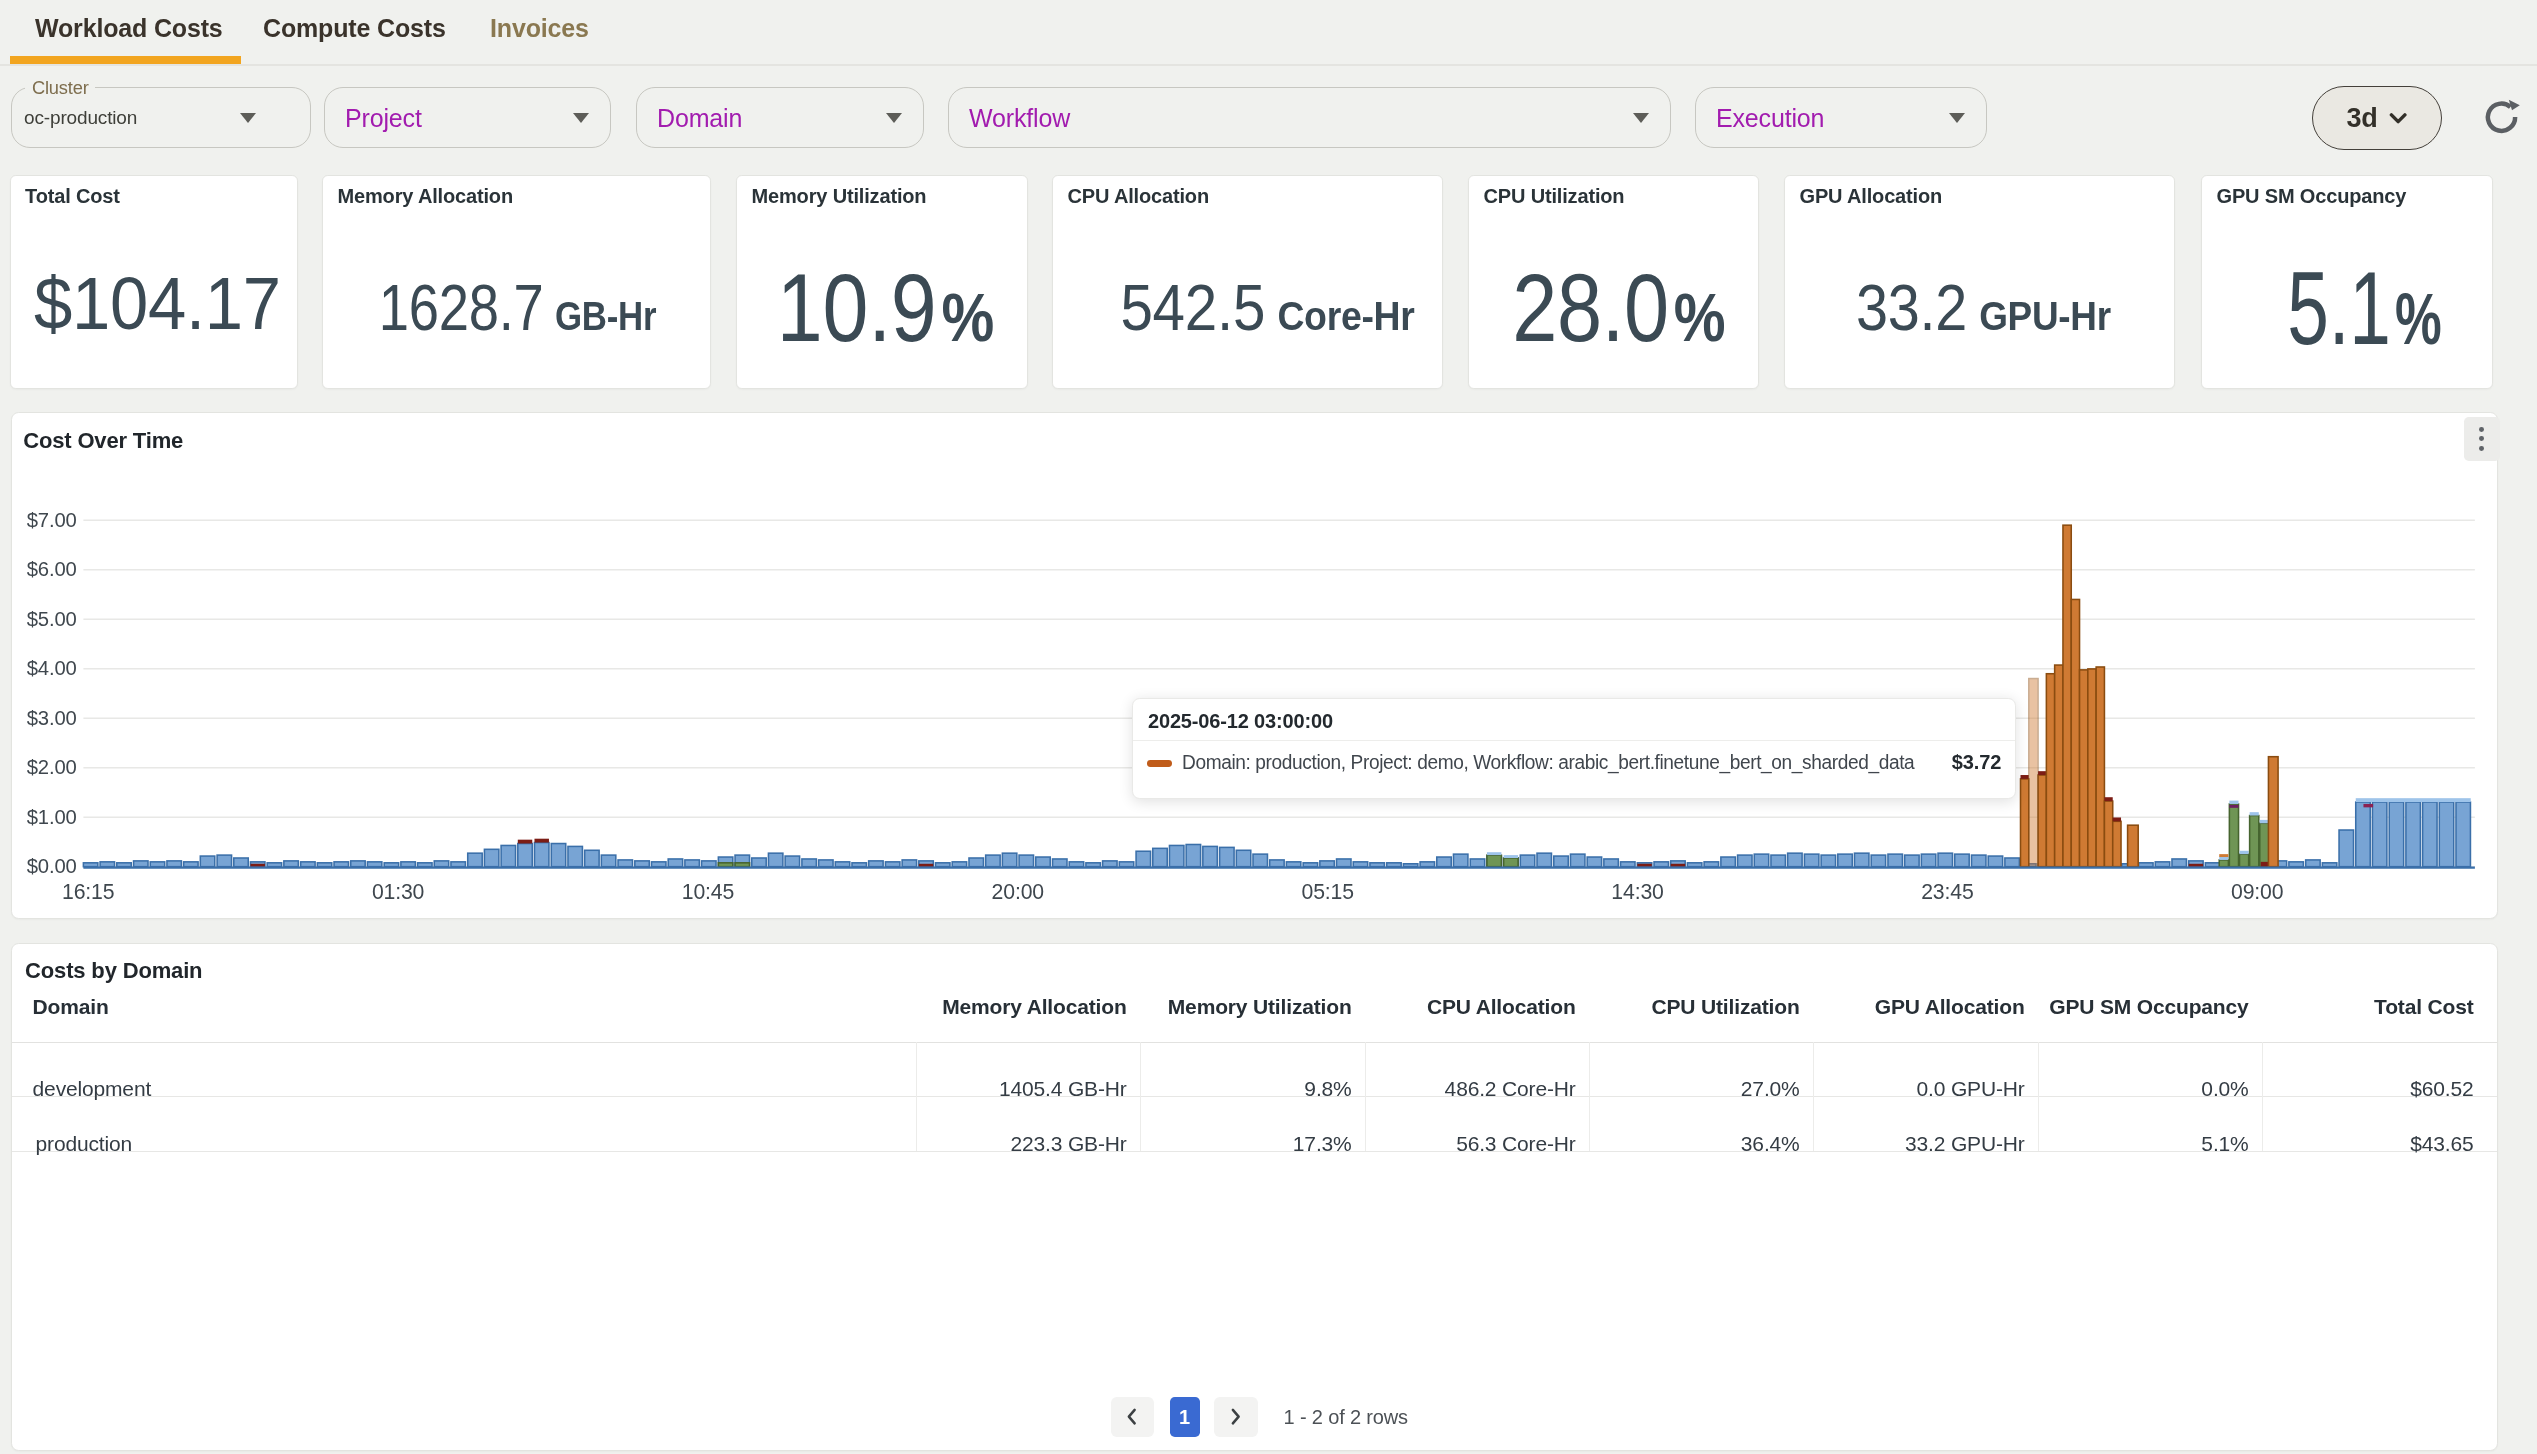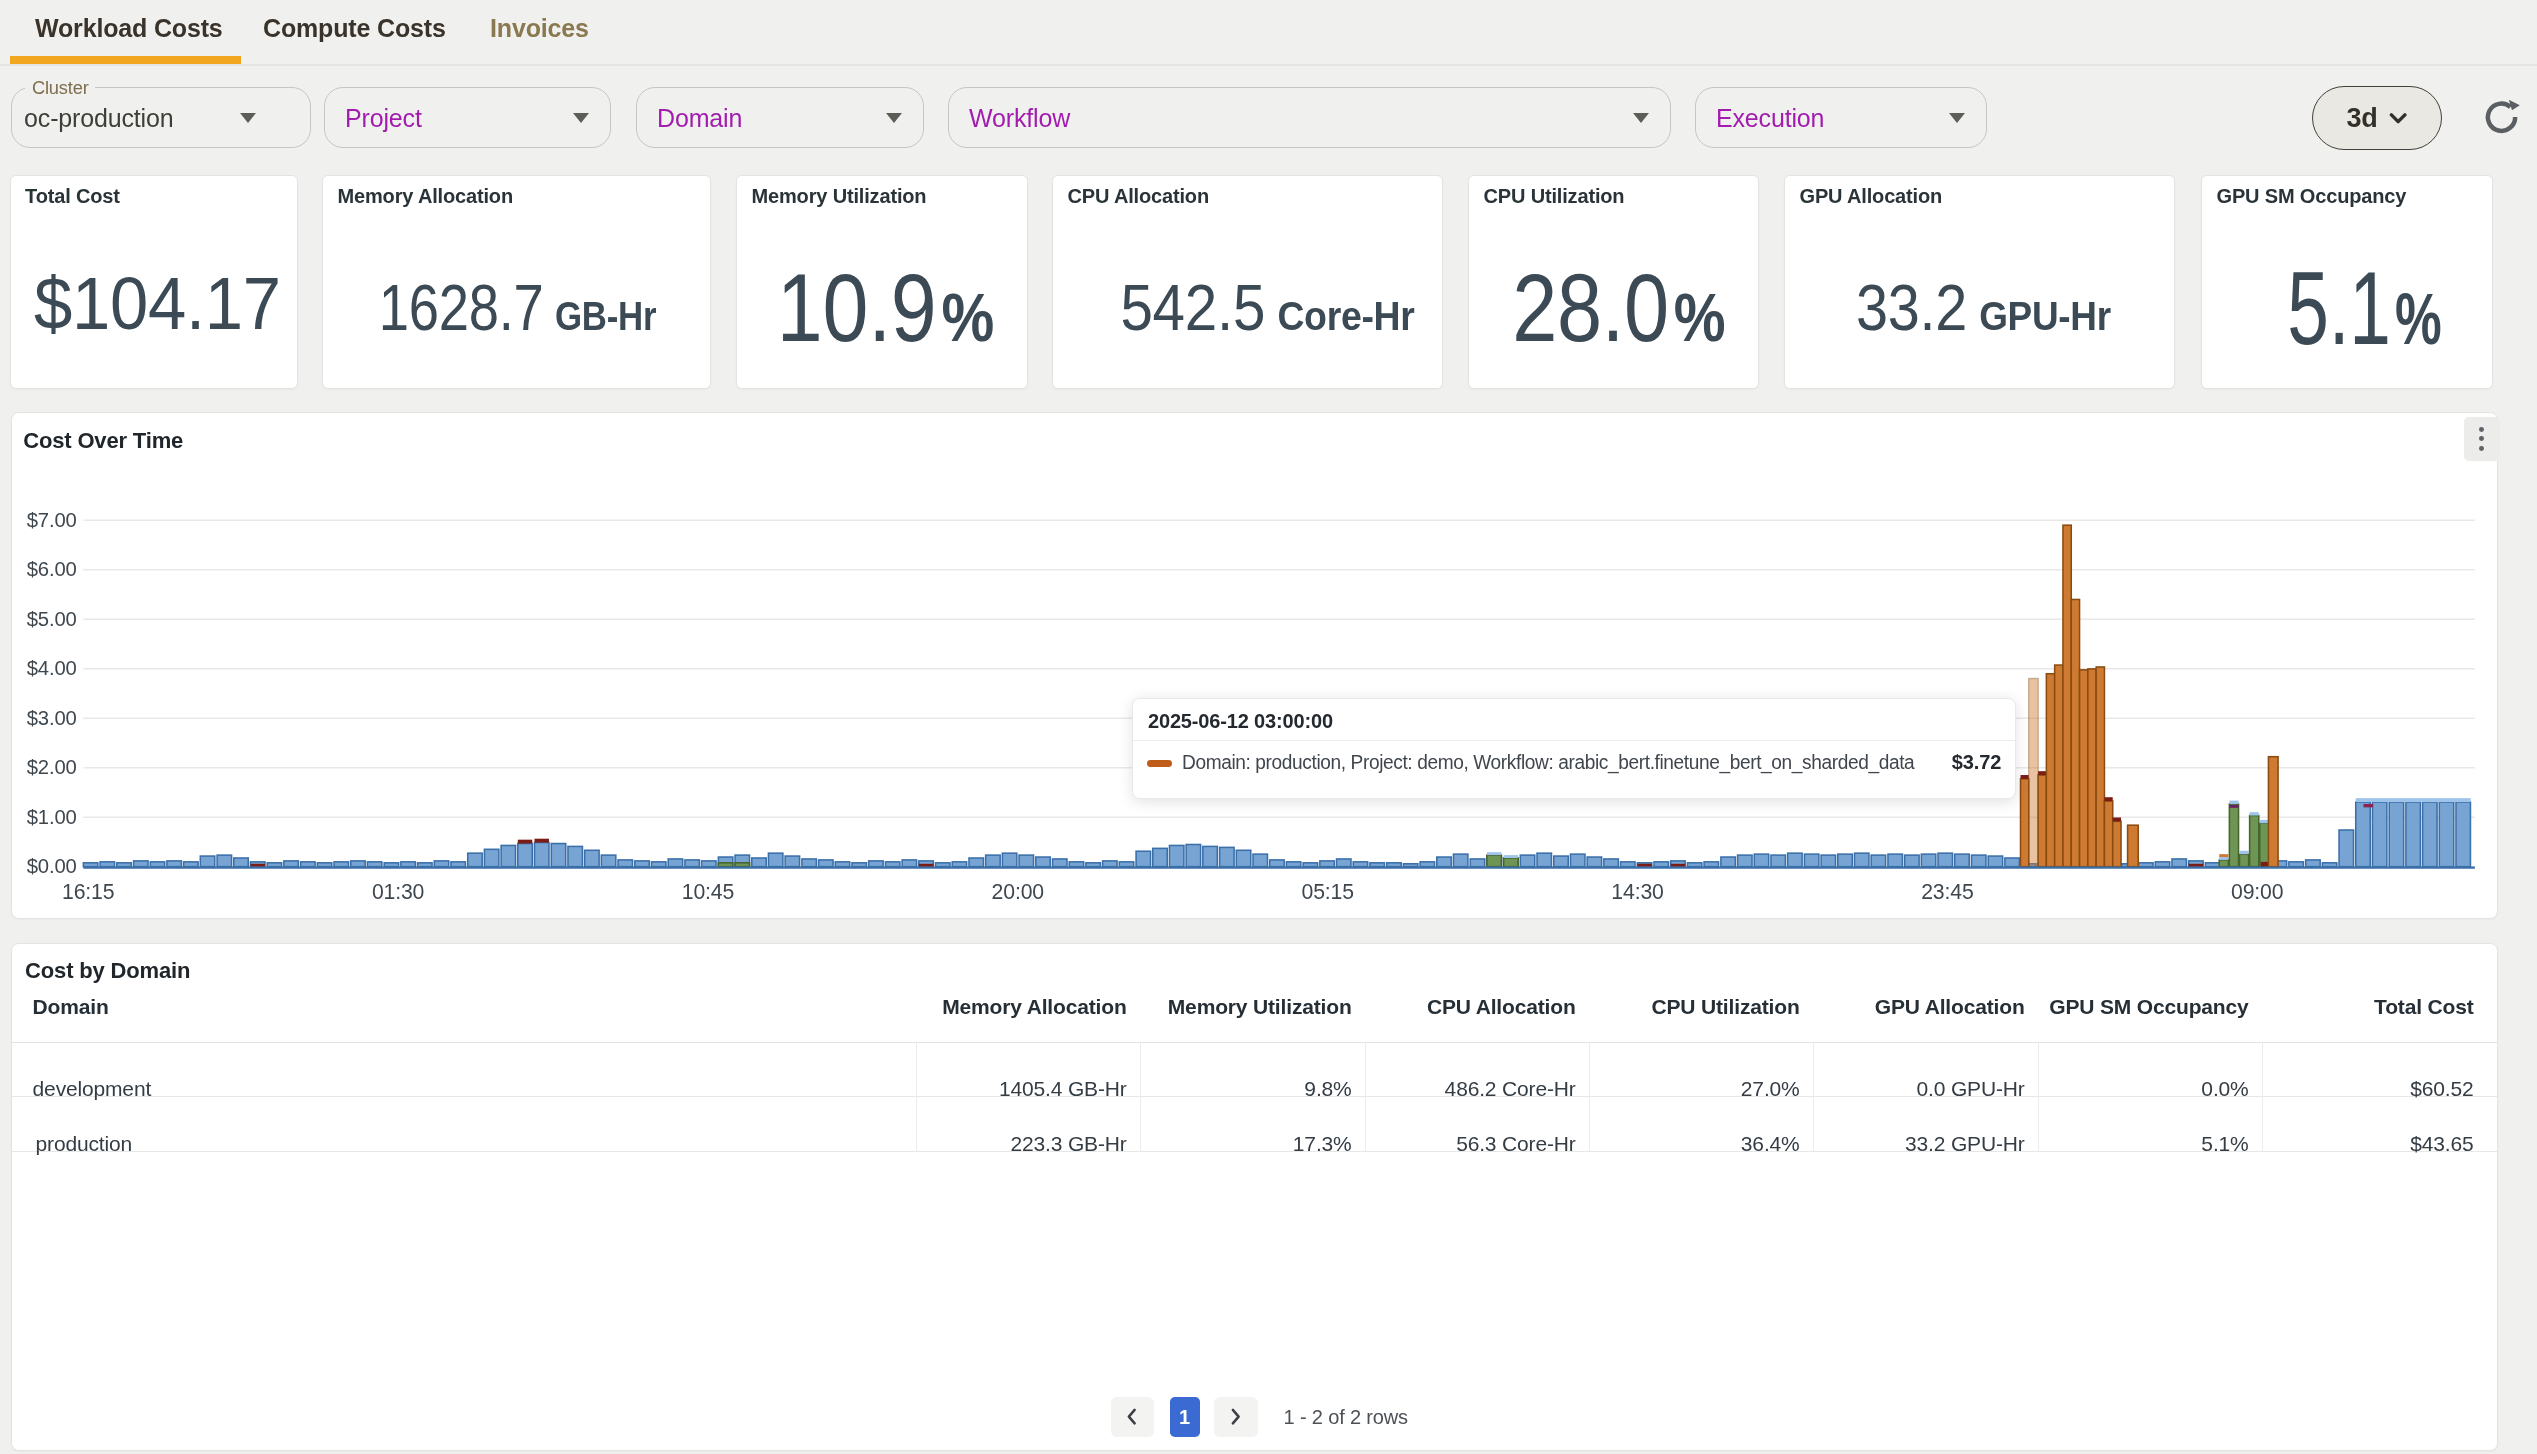--- a/index.html
+++ b/index.html
@@ -5,21 +5,21 @@
 html,body { width:2538px; height:1455px; overflow:hidden; background:#f0f1ee;
   font-family:"Liberation Sans",sans-serif; letter-spacing:-0.01em; }
 .abs { position:absolute; }
 
 .tab { position:absolute; top:13.5px; font-size:25px; font-weight:700; color:#3a332b; }
 .topline { position:absolute; left:0; top:64px; width:2538px; height:1.9px; background:#e4e4e0; }
 .underline { position:absolute; left:9.6px; top:56px; width:231px; height:7.7px; background:#f2a51f; }
 
 .sel { position:absolute; top:87px; height:61px; border:1.9px solid #c7c7c1; border-radius:19px; }
 .sel .ph { position:absolute; left:20px; top:50%; transform:translateY(-50%); font-size:25px; color:#a21caf; }
-.sel .val { position:absolute; left:12.5px; top:50%; transform:translateY(-50%); font-size:25px; color:#3e3f39; }
+.sel .val { position:absolute; left:12.5px; top:50%; transform:translateY(-50%); font-size:19px; color:#3e3f39; }
 .sel .arr { position:absolute; right:21px; top:50%; margin-top:-4.8px; width:0; height:0;
   border-left:8.7px solid transparent; border-right:8.7px solid transparent; border-top:10.6px solid #5d5d58; }
 .sel .lab { position:absolute; left:13.5px; top:-10.6px; background:#f0f1ee; padding:0 6.8px; font-size:18.3px; color:#7e6e4e; }
 
 .card { position:absolute; top:175px; height:214px; background:#fff;
   border:1.4px solid #e3e4e0; border-radius:5.8px; box-shadow:0 1px 1.9px rgba(0,0,0,0.03); }
 .ctitle { position:absolute; left:14.5px; top:8.7px; font-size:20px; font-weight:700; color:#2a3338; }
 .cnum { position:absolute; left:0; width:100%; text-align:center; white-space:nowrap;
   color:#3b4a54; font-weight:500; line-height:1; letter-spacing:-0.02em; }
 
@@ -348,21 +348,21 @@
   <div class="abs" style="left:1120px;top:285px;width:884px;height:101px;background:#fff;border:1.4px solid #e9e9e7;border-radius:7.7px;box-shadow:0 2.9px 13.5px rgba(0,0,0,0.12)">
     <div style="position:absolute;left:15.4px;top:10.6px;font-size:20px;font-weight:700;color:#23292e">2025-06-12 03:00:00</div>
     <div style="position:absolute;left:0;top:41px;width:100%;height:1.4px;background:#ededeb"></div>
     <div style="position:absolute;left:14.5px;top:61px;width:25px;height:6.8px;border-radius:3.4px;background:#c05c1a"></div>
     <div style="position:absolute;left:49px;top:52px;font-size:20px;color:#40464d;letter-spacing:-0.02em;transform:scaleX(0.955);transform-origin:left">Domain: production, Project: demo, Workflow: arabic_bert.finetune_bert_on_sharded_data</div>
     <div style="position:absolute;right:13.5px;top:52px;font-size:20px;font-weight:700;color:#23292e">$3.72</div>
   </div>
 </div>
 
 <div class="panel" style="top:943px;height:508px">
-  <div class="ptitle" style="left:13.5px;top:13.5px">Cost by Domain</div>
+  <div class="ptitle" style="left:13.5px;top:13.5px">Costs by Domain</div>
   <div class="abs" style="left:0;top:51px;width:100%;height:47px">
     <div class="th" style="left:21px;text-align:left">Domain</div>
 <div class="th" style="right:1370px">Memory Allocation</div>
 <div class="th" style="right:1145px">Memory Utilization</div>
 <div class="th" style="right:921px">CPU Allocation</div>
 <div class="th" style="right:697px">CPU Utilization</div>
 <div class="th" style="right:472px">GPU Allocation</div>
 <div class="th" style="right:248px">GPU SM Occupancy</div>
 <div class="th" style="right:23px">Total Cost</div>
   </div>

